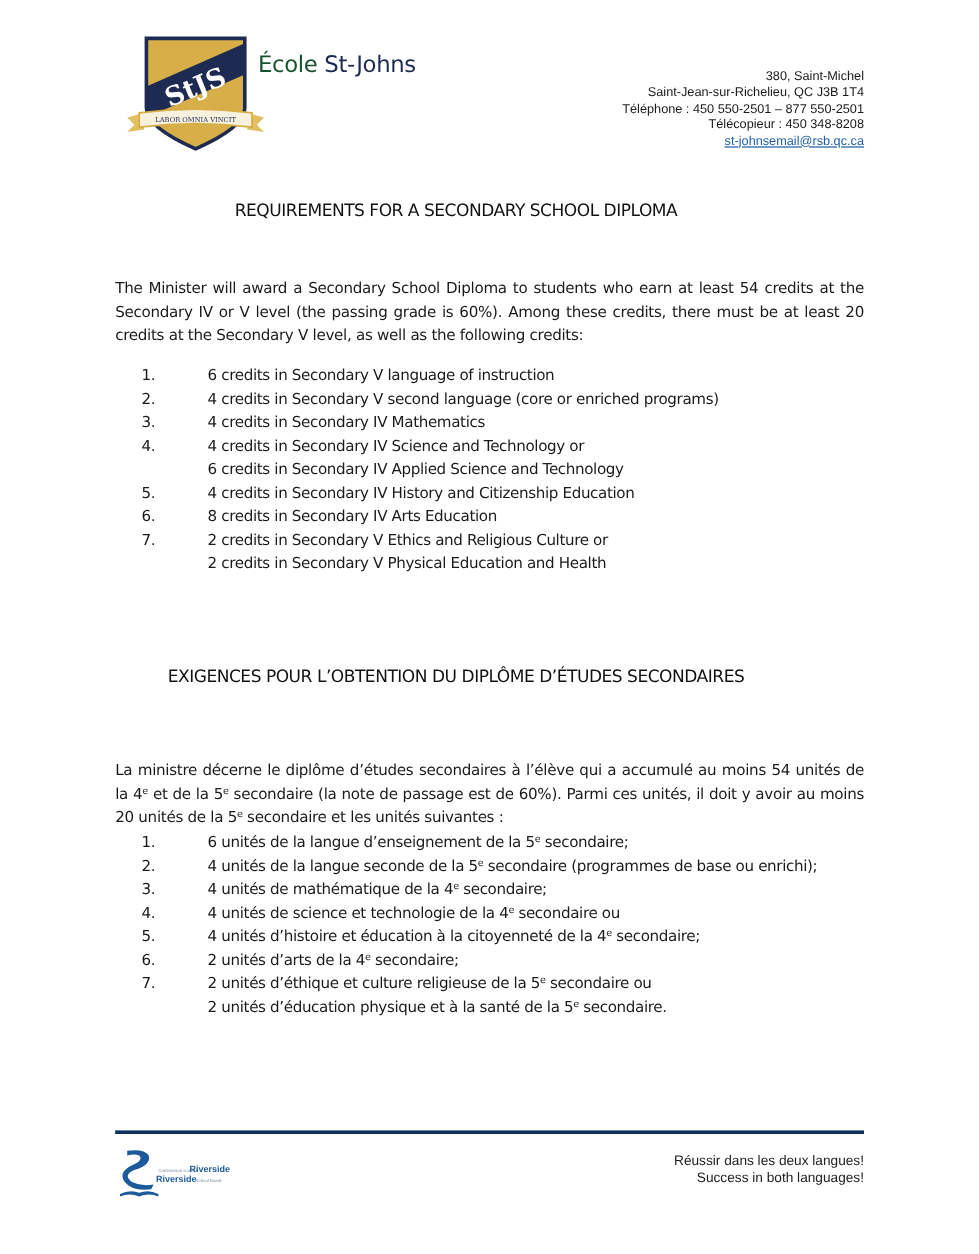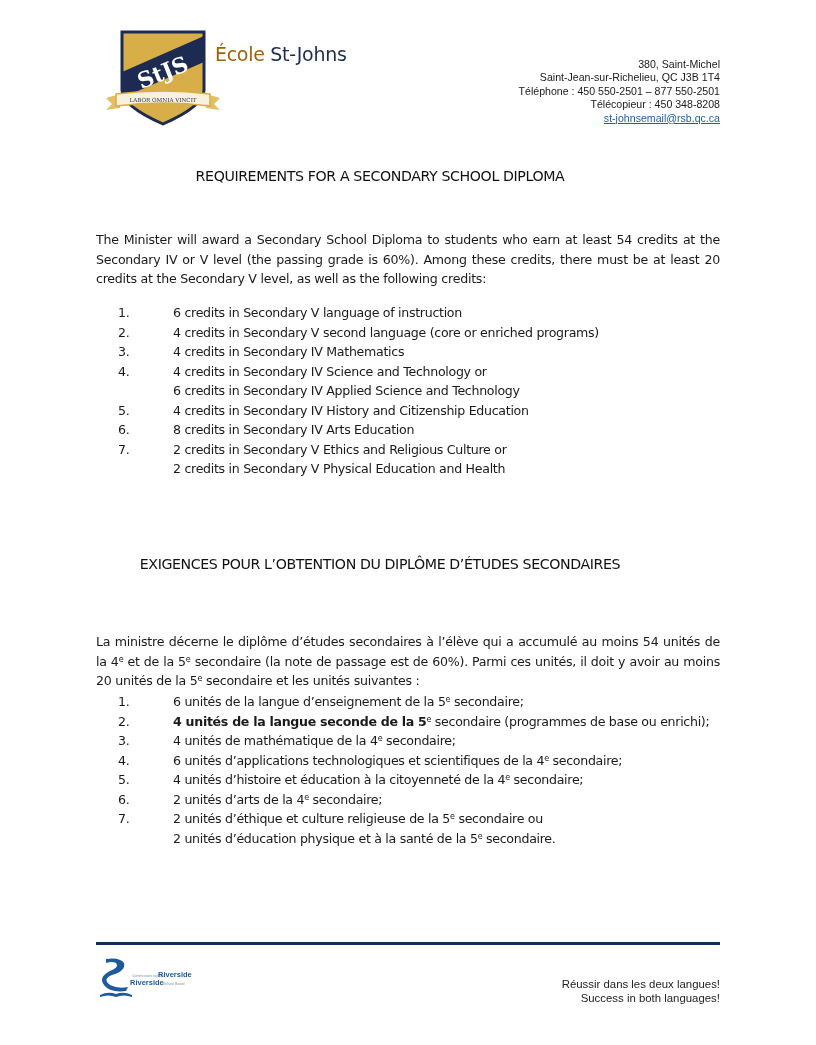--- a/index.html
+++ b/index.html
@@ -1,20 +1,20 @@
 <!DOCTYPE html>
 <html><head>
 <meta charset="utf-8">
 <style>
   html, body { margin: 0; padding: 0; background: #ffffff; }
   body { width: 816px; height: 1045px; position: relative; overflow: hidden; color: #1a1a1a; font-family: "Liberation Sans", sans-serif; }
 
   .logo { position: absolute; left: 104px; top: 28px; width: 118px; height: 98px; }
   .school-name { position: absolute; left: 215px; top: 42px; font-family: "DejaVu Sans", sans-serif; font-size: 19px; line-height: 24px; letter-spacing: -0.3px; }
-  .school-name .gold { color: #a16207; margin-top: 16px; }
+  .school-name .gold { color: #14532d; margin-top: 16px; }
   .school-name .navy { color: #1d2b52; }
 
   .address { position: absolute; right: 96px; top: 58px; text-align: right; font-family: "Liberation Sans", sans-serif; font-size: 10.6px; line-height: 13.4px; color: #1a1a1a; }
   .address a { color: #1f5fa8; text-decoration: underline; margin-top: 20px; }
 
   .doc-title { position: absolute; left: 0; width: 760px; text-align: center; font-family: "DejaVu Sans", sans-serif; font-size: 14.2px; letter-spacing: -0.4px; color: #111; }
   #title-en { top: 168px; }
   #title-fr { top: 556px; }
 
   .para { position: absolute; left: 96px; width: 624px; font-family: "DejaVu Sans", sans-serif; font-size: 12.6px; line-height: 19.5px; text-align: justify; letter-spacing: -0.25px; color: #1a1a1a; }
@@ -25,21 +25,21 @@
   #list-en { top: 303px; }
   #list-fr { top: 692px; }
   .list li { display: flex; }
   .list .num { width: 25px; flex: none; }
   .list .txt { flex: 1; margin-left: 30px; }
   .list .txt span { display: block; }
   sup { font-size: 8px; line-height: 0; vertical-align: 4px; }
 
   .footer-rule { position: absolute; left: 96px; top: 942px; width: 624px; height: 3px; background: #0d2f5b; }
   .footer-logo { position: absolute; left: 98px; top: 955px; width: 100px; height: 46px; }
-  .tagline { position: absolute; right: 96px; top: 961px; text-align: right; font-family: "Liberation Sans", sans-serif; font-size: 11.4px; line-height: 14px; color: #222; margin-top: 16px; }
+  .tagline { position: absolute; right: 96px; top: 961px; text-align: right; font-family: "Liberation Sans", sans-serif; font-size: 11.4px; line-height: 14px; color: #222; }
 </style>
 </head>
 <body>
 
 <svg class="logo" viewBox="0 0 118 98">
   <path d="M18 4 L100 4 L100 62 Q100 78 59 96 Q18 78 18 62 Z" fill="#d8ae48" stroke="#1d2b52" stroke-width="3"></path>
   <path d="M18 44 L100 8 L100 34 L18 70 Z" fill="#1d2b52"></path>
   <text x="59" y="52" text-anchor="middle" font-family="DejaVu Serif, serif" font-weight="bold" font-size="22" fill="#ffffff" transform="rotate(-22 59 45)">StJS</text>
   <path d="M2 70 L16 66 L16 80 L2 82 L8 76 Z" fill="#e2bf61"></path>
   <path d="M116 70 L102 66 L102 80 L116 82 L110 76 Z" fill="#e2bf61"></path>
@@ -115,33 +115,33 @@
 <ul class="list" id="list-fr">
     <li>
       <span class="num">1.</span>
       <span class="txt">
         <span><span style="display: inline;">6 unités de la langue d’enseignement de la 5</span><sup>e</sup><span style="display: inline;"> secondaire;</span></span>
       </span>
     </li>
     <li>
       <span class="num">2.</span>
       <span class="txt">
-        <span><span style="display: inline; font-weight: bold;">4 unités de la langue seconde de la 5</span><sup>e</sup><span style="display: inline;"> secondaire (programmes de base ou enrichi);</span></span>
+        <span><span style="display: inline;">4 unités de la langue seconde de la 5</span><sup>e</sup><span style="display: inline;"> secondaire (programmes de base ou enrichi);</span></span>
       </span>
     </li>
     <li>
       <span class="num">3.</span>
       <span class="txt">
         <span><span style="display: inline;">4 unités de mathématique de la 4</span><sup>e</sup><span style="display: inline;"> secondaire;</span></span>
       </span>
     </li>
     <li>
       <span class="num">4.</span>
       <span class="txt">
-        <span><span style="display: inline;">6 unités d’applications technologiques et scientifiques de la 4</span><sup>e</sup><span style="display: inline;"> secondaire;</span></span>
+        <span><span style="display: inline;">4 unités de science et technologie de la 4</span><sup>e</sup><span style="display: inline;"> secondaire ou</span></span>
       </span>
     </li>
     <li>
       <span class="num">5.</span>
       <span class="txt">
         <span><span style="display: inline;">4 unités d’histoire et éducation à la citoyenneté de la 4</span><sup>e</sup><span style="display: inline;"> secondaire;</span></span>
       </span>
     </li>
     <li>
       <span class="num">6.</span>

